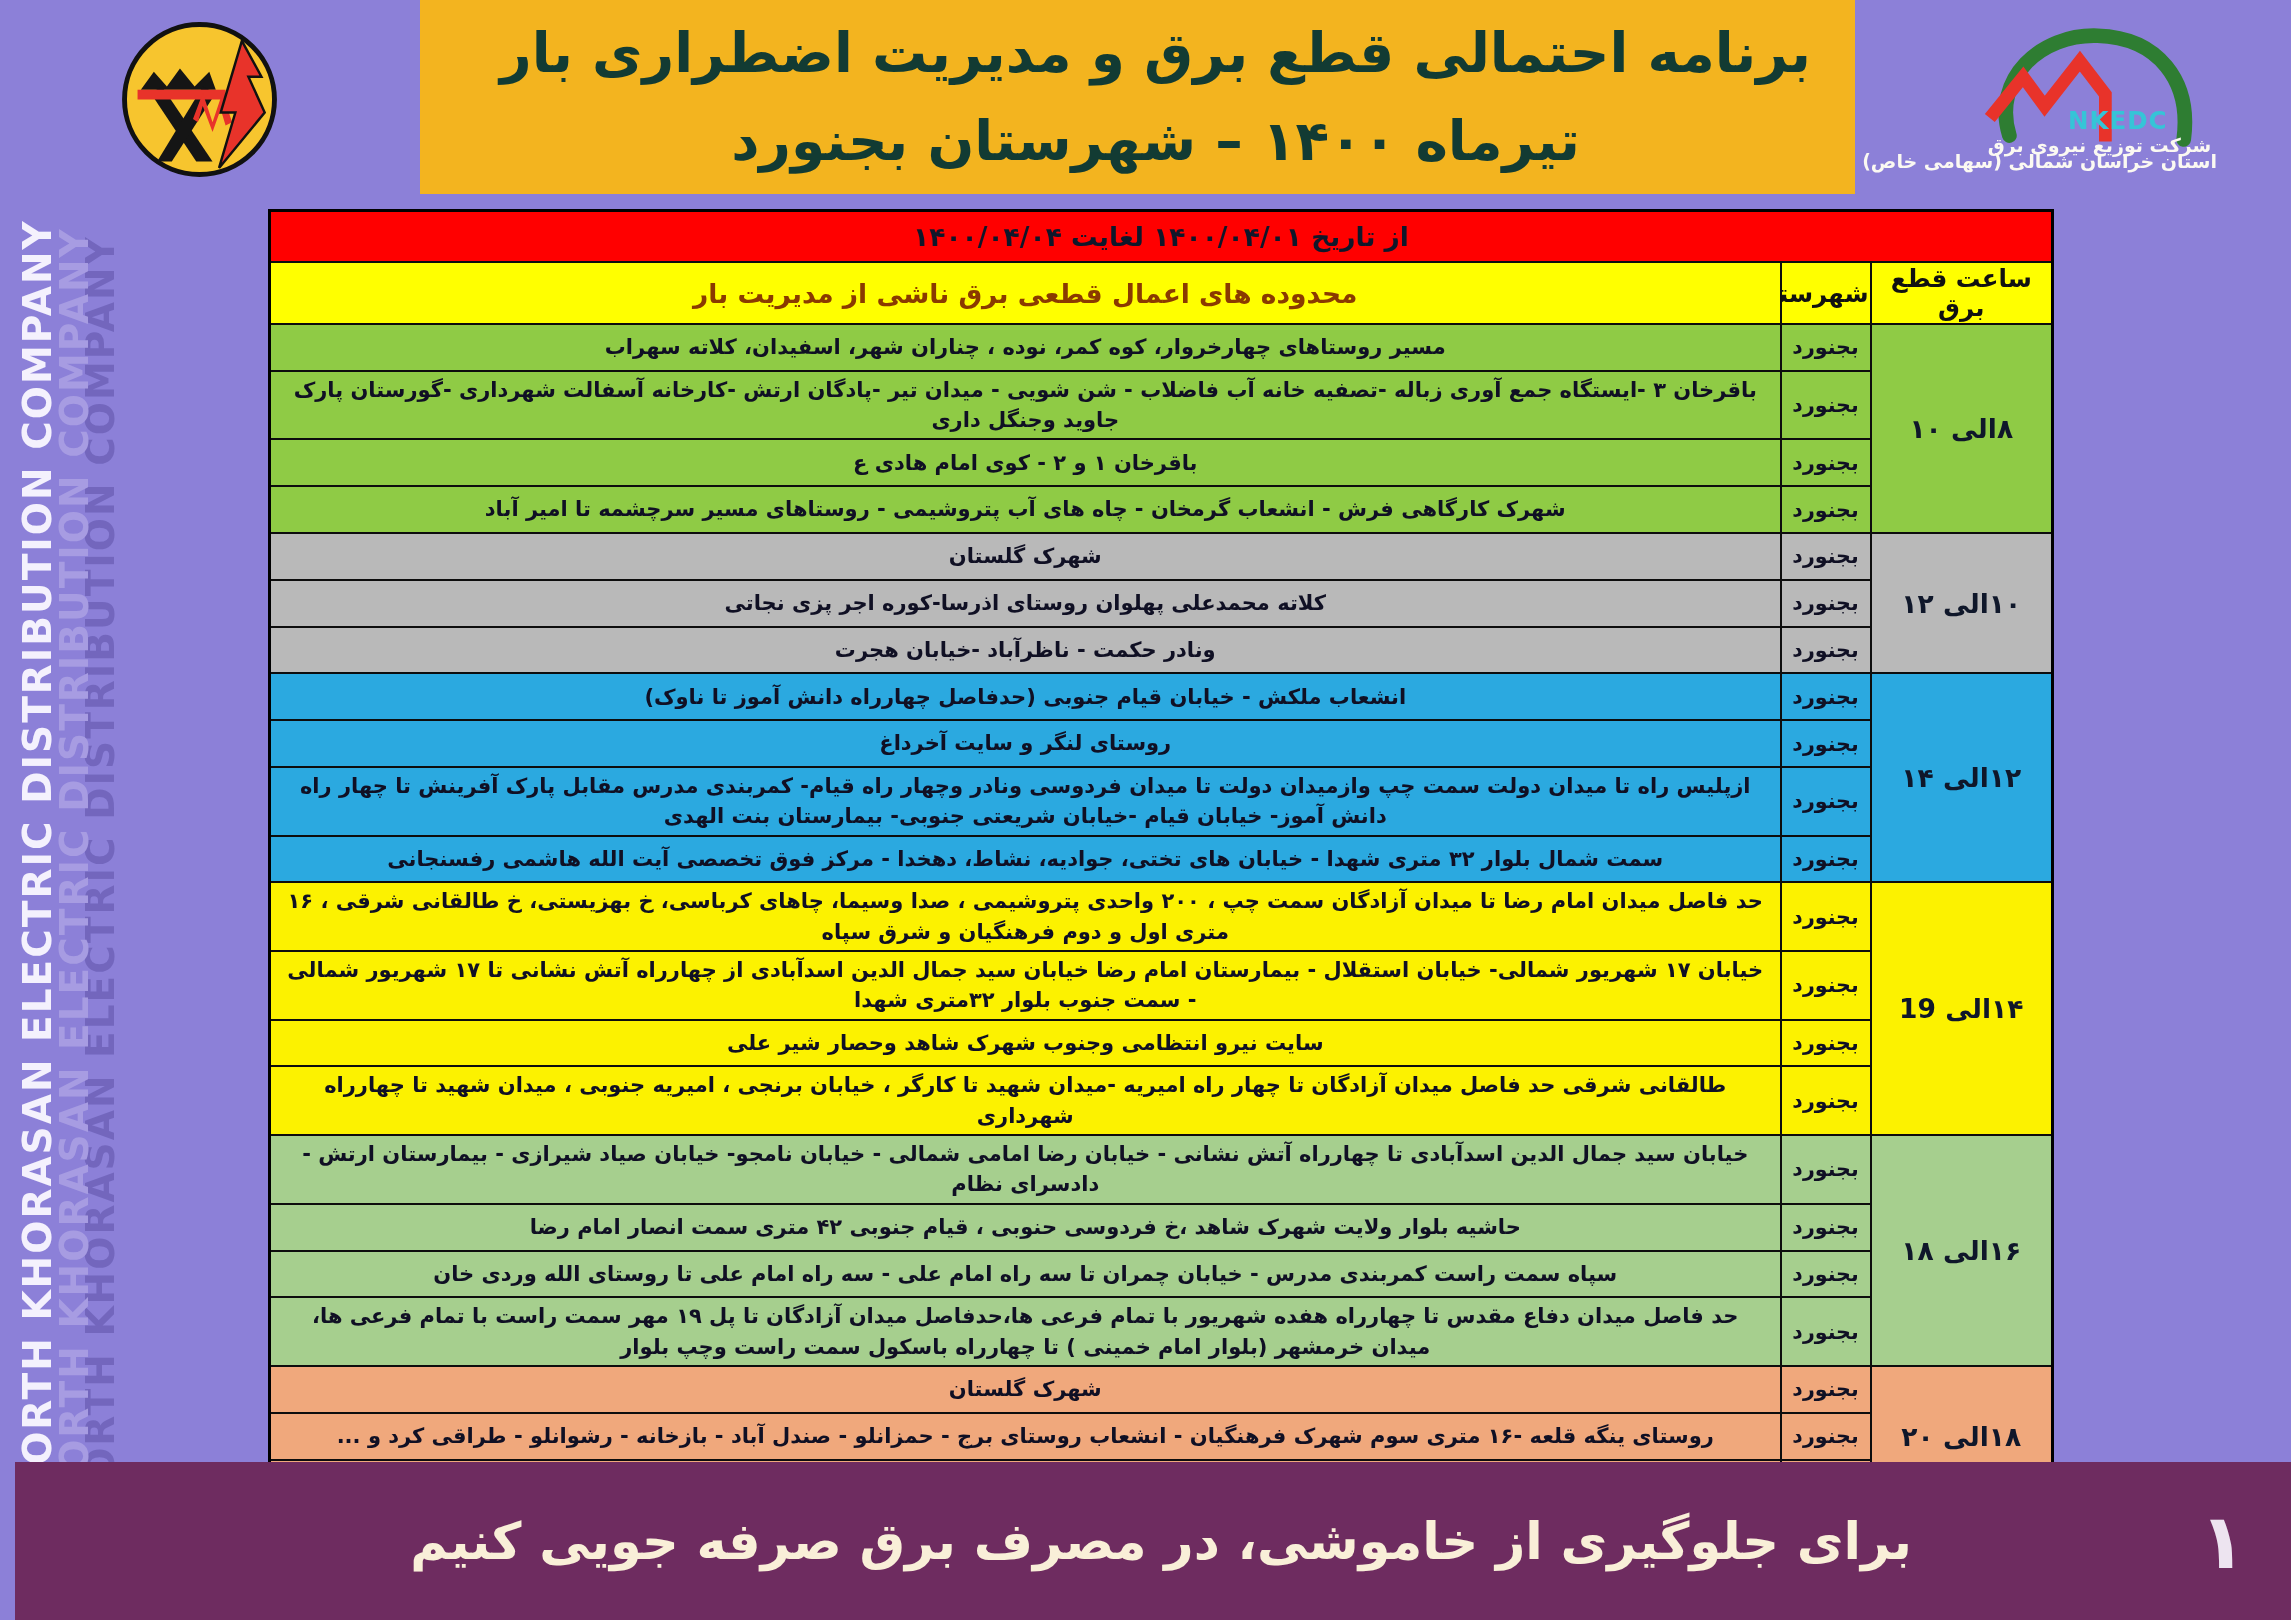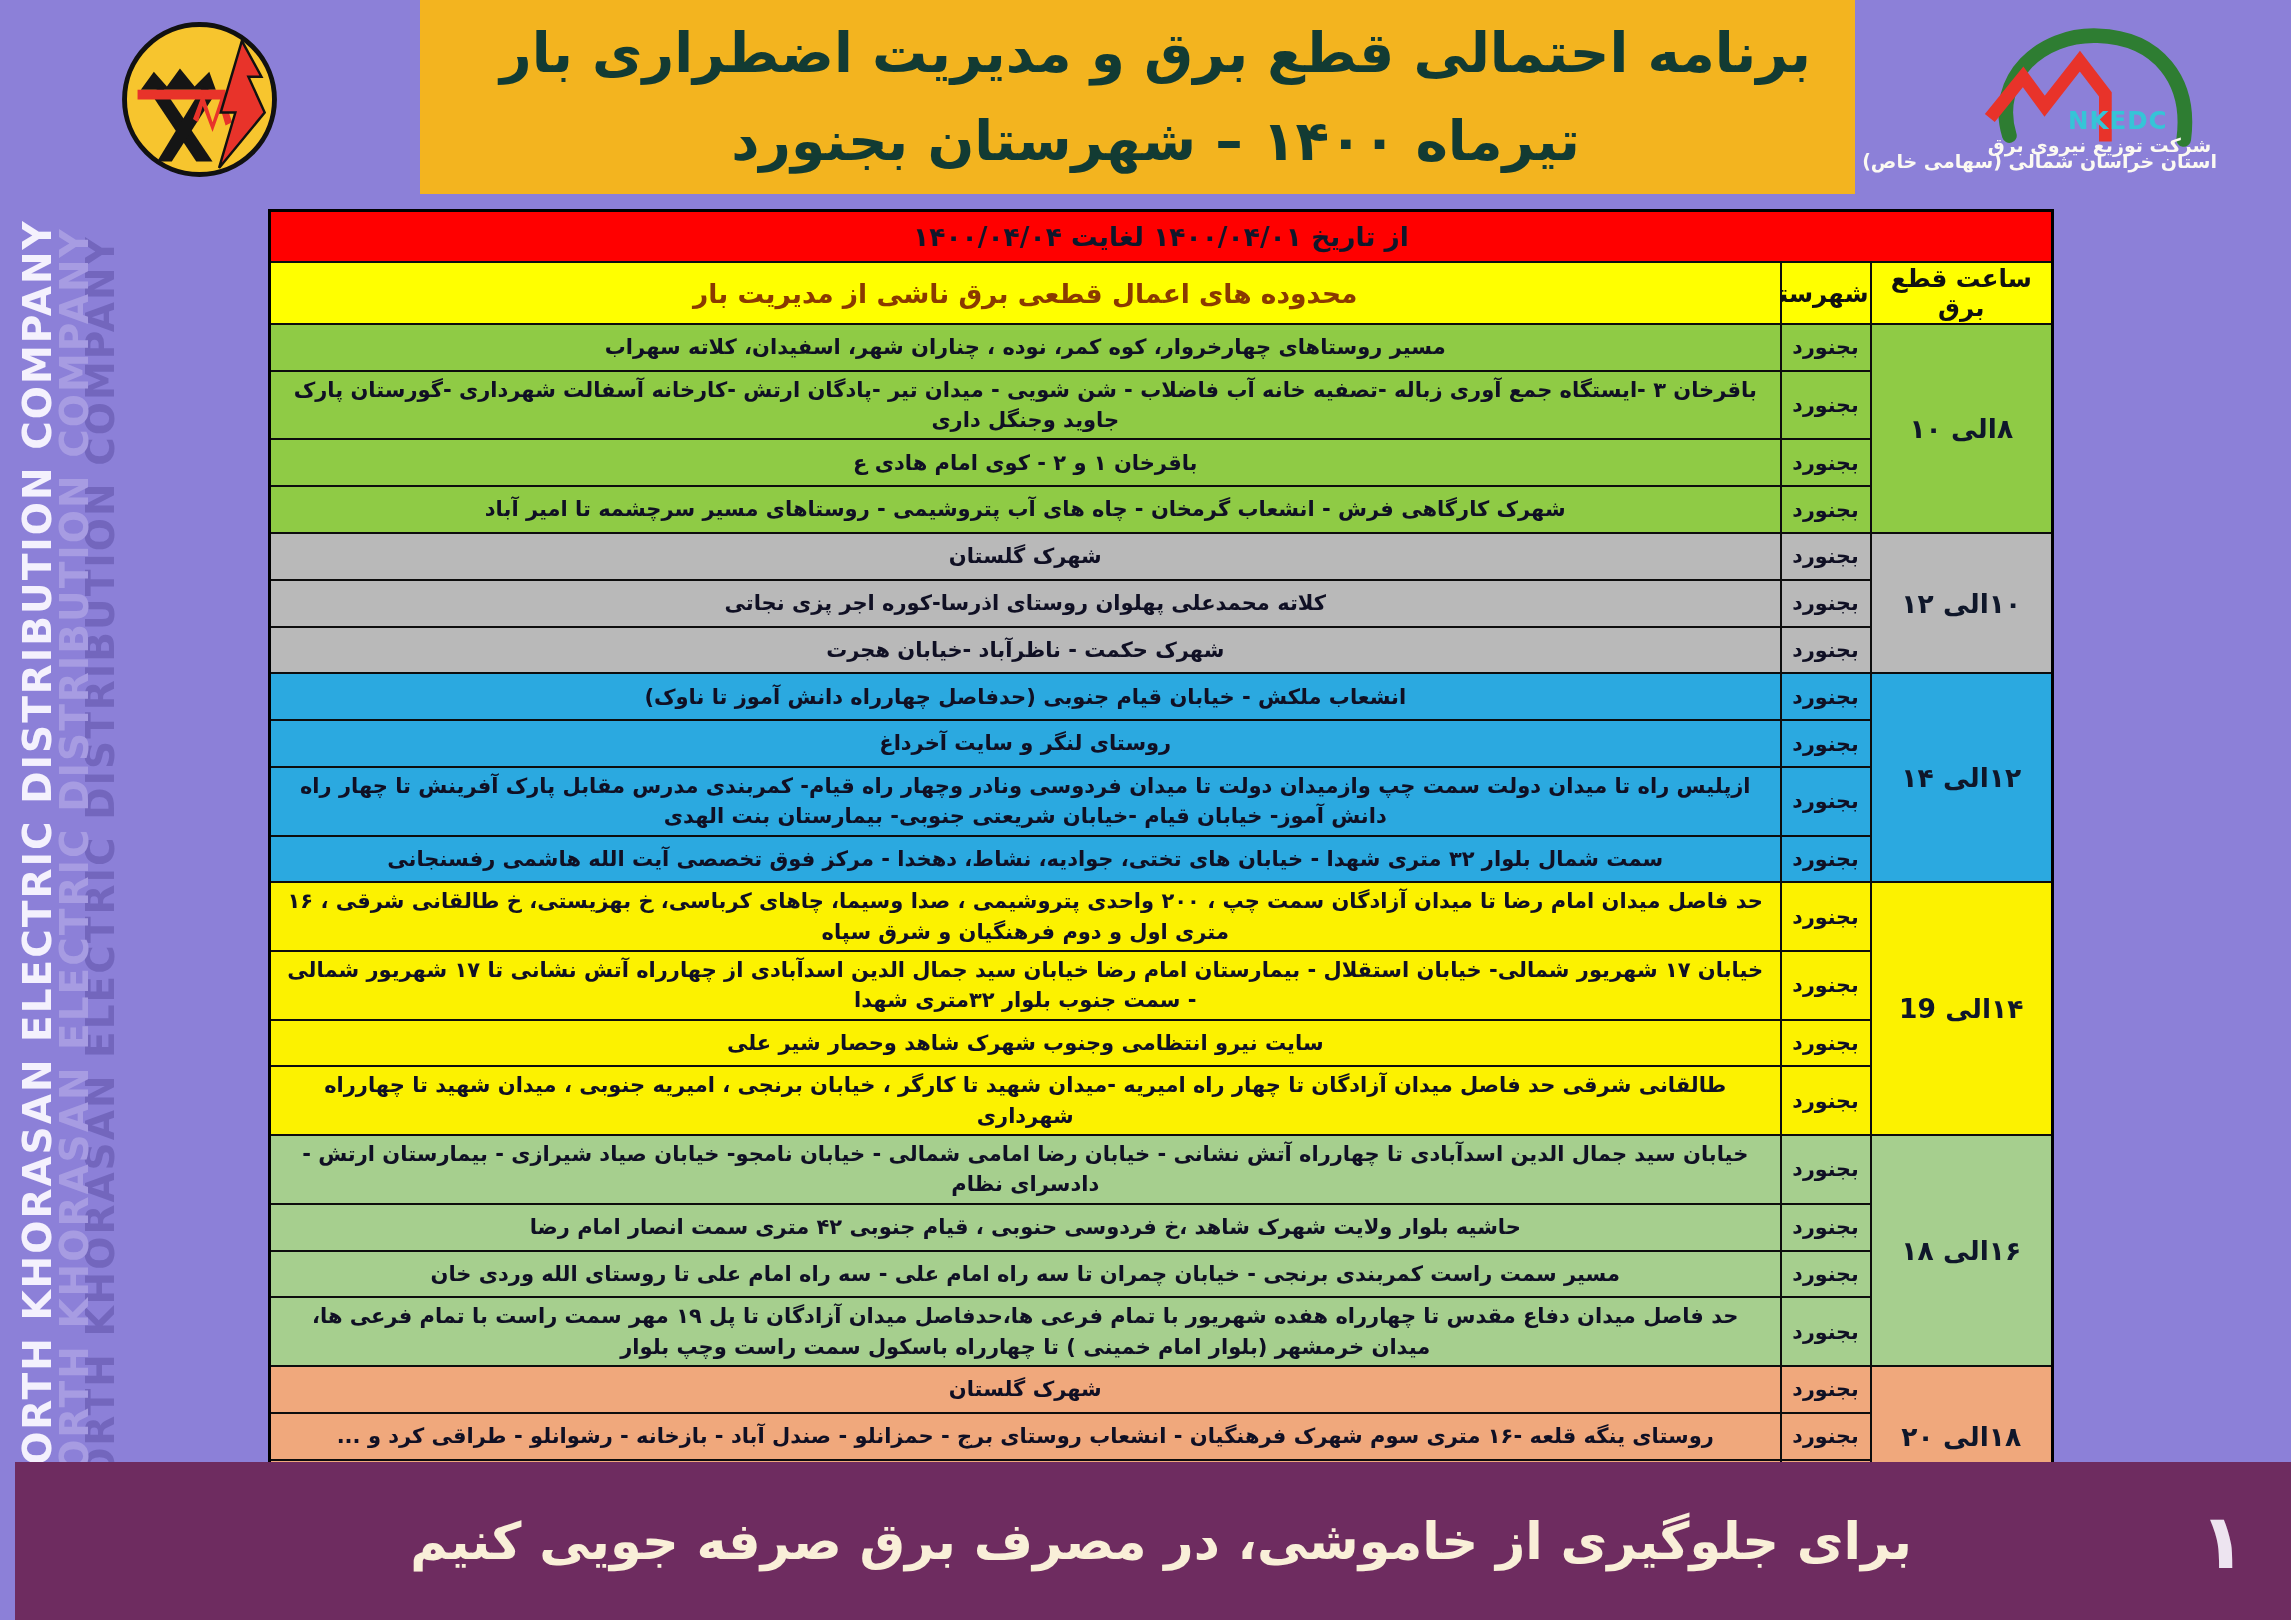--- a/index.html
+++ b/index.html
@@ -122,21 +122,21 @@
           <td class="time" rowspan="3">۱۰الی ۱۲</td>
           <td class="city">بجنورد</td>
           <td class="desc">شهرک گلستان</td>
         </tr>
         <tr style="background: rgb(185, 185, 185);">
           <td class="city">بجنورد</td>
           <td class="desc">کلاته محمدعلی پهلوان  روستای اذرسا-کوره اجر پزی نجاتی</td>
         </tr>
         <tr style="background: rgb(185, 185, 185);">
           <td class="city">بجنورد</td>
-          <td class="desc">شهرک حکمت - ناظرآباد -خیابان هجرت</td>
+          <td class="desc">ونادر حکمت - ناظرآباد -خیابان هجرت</td>
         </tr>
         <tr style="background: rgb(43, 169, 224);">
           <td class="time" rowspan="4">۱۲الی ۱۴</td>
           <td class="city">بجنورد</td>
           <td class="desc">انشعاب ملکش - خیابان قیام جنوبی (حدفاصل چهارراه دانش آموز تا ناوک)</td>
         </tr>
         <tr style="background: rgb(43, 169, 224);">
           <td class="city">بجنورد</td>
           <td class="desc">روستای لنگر و سایت آخرداغ</td>
         </tr>
@@ -169,21 +169,21 @@
           <td class="time" rowspan="4">۱۶الی ۱۸</td>
           <td class="city">بجنورد</td>
           <td class="desc">خیابان سید جمال الدین اسدآبادی تا چهارراه آتش نشانی - خیابان رضا امامی شمالی - خیابان نامجو- خیابان صیاد شیرازی - بیمارستان ارتش - دادسرای نظام</td>
         </tr>
         <tr style="background: rgb(166, 207, 142);">
           <td class="city">بجنورد</td>
           <td class="desc">حاشیه بلوار ولایت  شهرک شاهد ،خ فردوسی حنوبی ، قیام جنوبی ۴۲ متری سمت انصار امام رضا</td>
         </tr>
         <tr style="background: rgb(166, 207, 142);">
           <td class="city">بجنورد</td>
-          <td class="desc">مسیر سمت راست کمربندی برنجی - خیابان چمران تا سه راه امام علی - سه راه امام علی تا روستای الله وردی خان</td>
+          <td class="desc">سپاه سمت راست کمربندی مدرس - خیابان چمران تا سه راه امام علی - سه راه امام علی تا روستای الله وردی خان</td>
         </tr>
         <tr style="background: rgb(166, 207, 142);">
           <td class="city">بجنورد</td>
           <td class="desc">حد فاصل میدان دفاع مقدس تا چهارراه هفده شهریور با تمام فرعی ها،حدفاصل میدان آزادگان تا پل ۱۹ مهر سمت راست با تمام فرعی ها، میدان خرمشهر (بلوار امام خمینی ) تا چهارراه باسکول سمت راست وچپ بلوار</td>
         </tr>
         <tr style="background: rgb(240, 168, 124);">
           <td class="time" rowspan="3">۱۸الی ۲۰</td>
           <td class="city">بجنورد</td>
           <td class="desc">شهرک گلستان</td>
         </tr>

